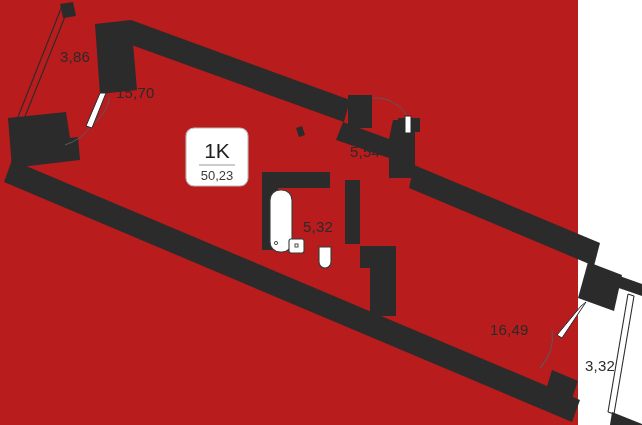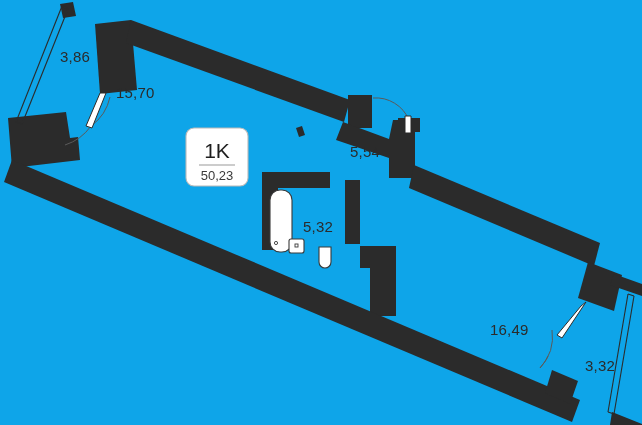--- a/index.html
+++ b/index.html
@@ -8,23 +8,23 @@
     background: #ffffff;
   }
   body {
     width: 642px;
     height: 425px;
     font-family: "Liberation Sans", sans-serif;
     overflow: hidden;
   }
   #floorplan-root {
     position: relative;
-    width: 642px;
+    width: 578px;
     height: 425px;
-    background: #0ea5e9;
+    background: #b91c1c;
   }
   svg.plan {
     position: absolute;
     top: 0;
     left: 0;
     width: 642px;
     height: 425px;
     display: block;
   }
   .wall {

